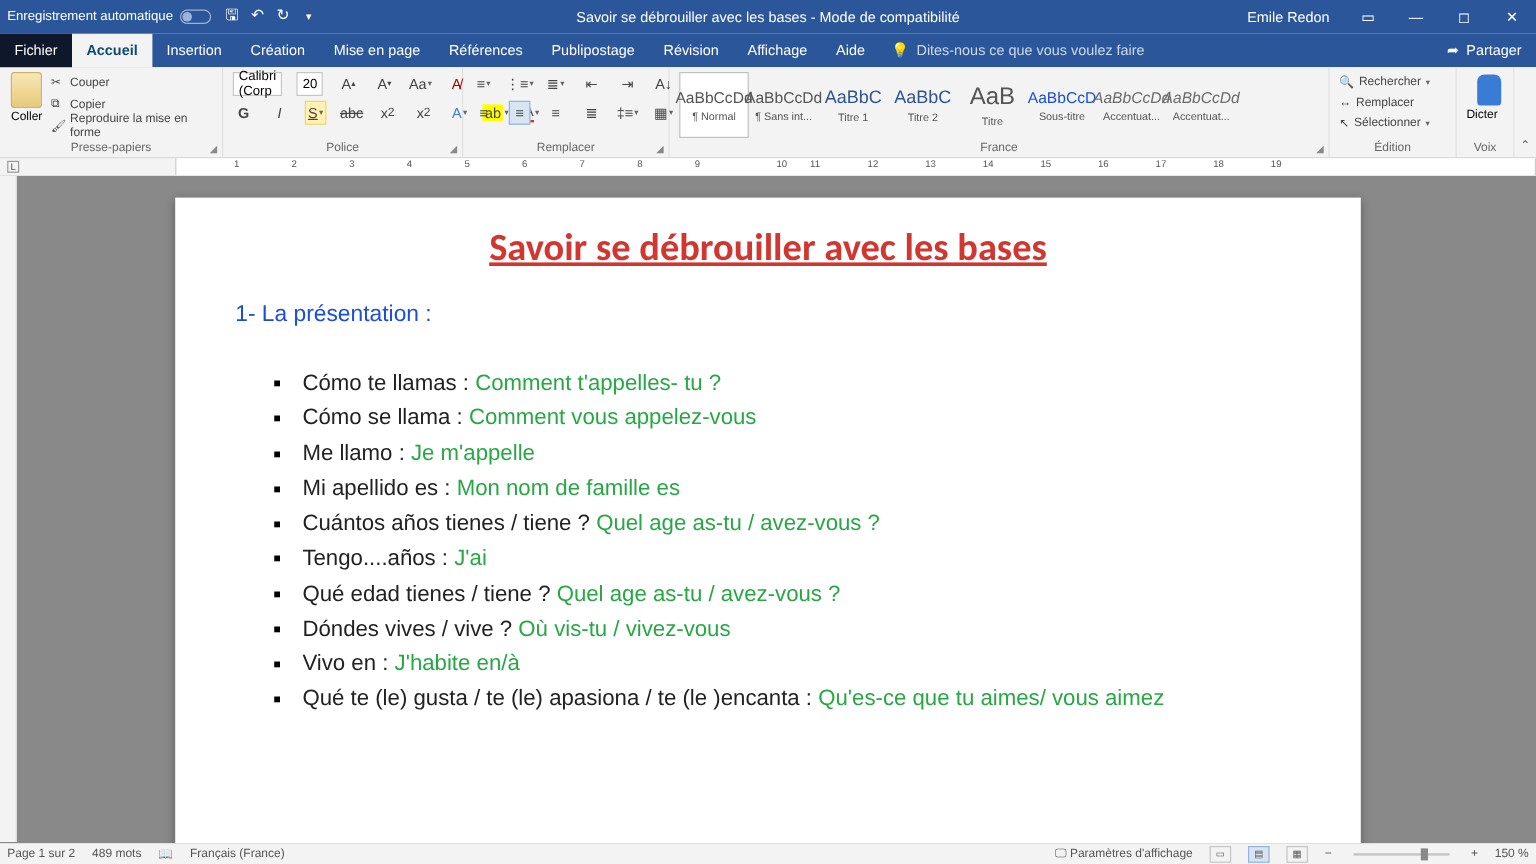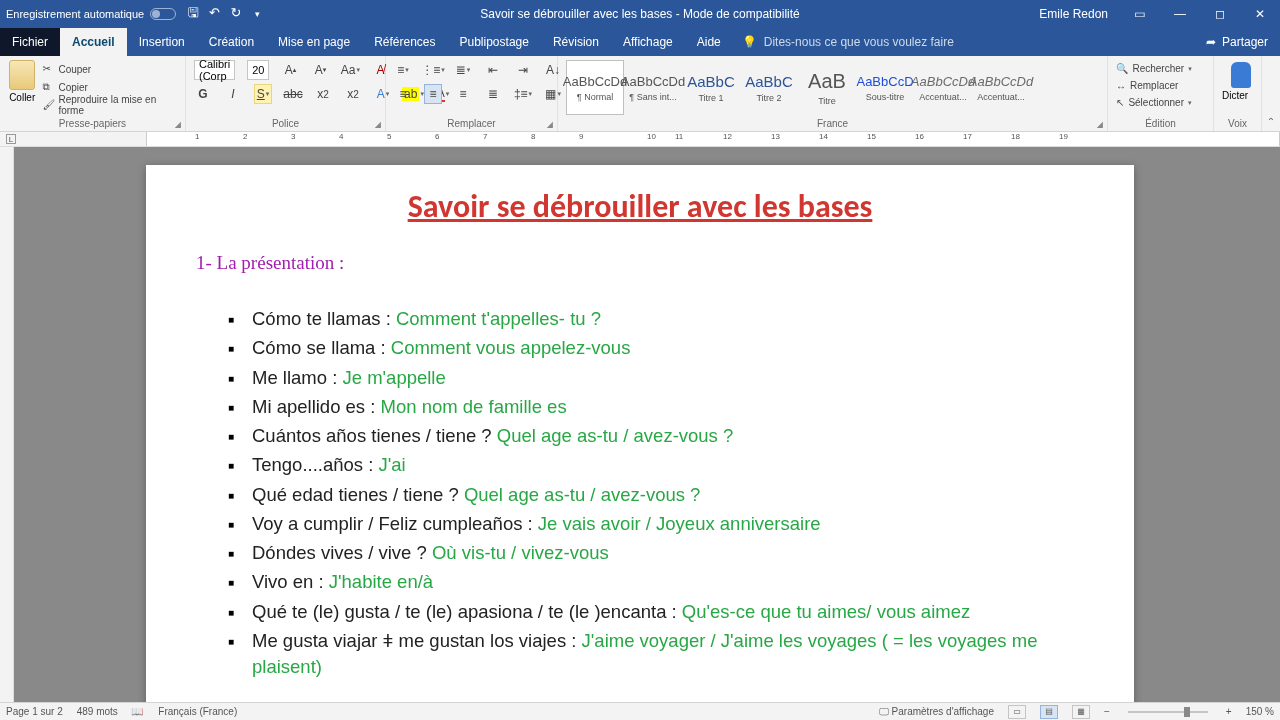--- a/index.html
+++ b/index.html
@@ -47,21 +47,21 @@
 .dicter { width:38px; text-align:left; }
 .dicter .mic { width:20px; height:26px; background:#3a7bd5; border-radius:6px 6px 3px 3px; margin:2px auto;}
 .ruler-area{height:15px;background:#f3f3f3;display:flex;align-items:center;padding-left:146px;border-bottom:1px solid #ddd;font-size:8px;color:#555;position:relative;}
 .ruler-area .tab-l{position:absolute;left:6px;top:2px;width:10px;height:10px;border:1px solid #999;font-size:8px;display:flex;align-items:center;justify-content:center;}
 .ruler-h{flex:1;height:14px;background:#fff;position:relative;border-left:1px solid #ccc;border-right:1px solid #ccc;}
 .ruler-h .num{position:absolute;top:0;font-size:8px;color:#555;}
 .doc-area { position:absolute; top:147px; left:0; right:0; bottom:18px; background:#898989; overflow:auto;}
 .ruler-v{position:absolute;left:0;top:0;bottom:0;width:14px;background:#f3f3f3;border-right:1px solid #ddd;}
 .page { width:988px; min-height:1200px; background:#fff; margin:18px auto 40px; padding:18px 50px 30px 50px; box-shadow:0 2px 8px rgba(0,0,0,.3);}
 .doc-title { text-align:center; color:#d03731; font-size:32px; text-decoration:underline; font-family:Calibri,Arial,sans-serif; margin:4px 0 26px;}
-.section-h { color:#a21caf; font-size:19px; font-family:Liberation Serif, serif; margin:8px 0 18px 0;}
+.section-h { color:#1d4ed8; font-size:19px; font-family:Liberation Sans, sans-serif; margin:8px 0 18px 0;}
 ul.doclist { list-style:none; padding-left:56px;margin-top:32px;}
 ul.doclist li { position:relative; font-size:18.5px; font-family:Calibri,Arial,sans-serif; line-height:1.42; color:#222; margin-bottom:3px;}
 ul.doclist li::before { content:"■"; position:absolute; left:-24px; font-size:10px; top:7px; color:#000;}
 .fr { color:#28a745;}
 .statusbar { position:absolute; bottom:0; left:0; right:0; height:18px; background:#f3f3f3; border-top:1px solid #d4d4d4; display:flex; align-items:center; font-size:10px; color:#555; padding:0 6px; gap:14px;}
 .statusbar .spacer{flex:1;}
 .statusbar .vbtn{width:18px;height:14px;border:1px solid #c5c5c5;display:flex;align-items:center;justify-content:center;font-size:8px;}
 .statusbar .vbtn.act{background:#d9e4f2;border-color:#95b3dd;}
 .slider{width:80px;height:2px;background:#c5c5c5;position:relative;margin:0 4px;}
 .slider::after{content:"";width:6px;height:10px;background:#888;position:absolute;right:18px;top:-4px;}
@@ -300,25 +300,23 @@
     <h1 class="doc-title">Savoir se débrouiller avec les bases</h1>
     <div class="section-h">1- La présentation :</div>
     <ul class="doclist" id="list1">
         <li><span>Cómo te llamas : </span><span class="fr">Comment t'appelles- tu ?</span></li>
         <li><span>Cómo se llama : </span><span class="fr">Comment vous appelez-vous</span></li>
         <li><span>Me llamo : </span><span class="fr">Je m'appelle</span></li>
         <li><span>Mi apellido es : </span><span class="fr">Mon nom de famille es</span></li>
         <li><span>Cuántos años tienes / tiene ? </span><span class="fr">Quel age as-tu / avez-vous ?</span></li>
         <li><span>Tengo....años : </span><span class="fr">J'ai</span></li>
         <li><span>Qué edad tienes / tiene ? </span><span class="fr">Quel age as-tu / avez-vous ?</span></li>
-        <li><span>Voy a cumplir / Feliz cumpleaños : </span><span class="fr">Je vais avoir / Joyeux anniversaire</span></li>
         <li><span>Dóndes vives / vive ? </span><span class="fr">Où vis-tu / vivez-vous</span></li>
         <li><span>Vivo en : </span><span class="fr">J'habite en/à</span></li>
         <li><span>Qué te (le) gusta / te (le) apasiona / te (le )encanta : </span><span class="fr">Qu'es-ce que tu aimes/ vous aimez</span></li>
-        <li><span>Me gusta viajar ǂ me gustan los viajes : </span><span class="fr">J'aime voyager / J'aime les voyages ( = les voyages me plaisent)</span></li>
       </ul>
 
   </div>
 </div>
 
 <div class="statusbar">
   <span>Page 1 sur 2</span>
   <span>489 mots</span>
   <span>📖</span>
   <span>Français (France)</span>

